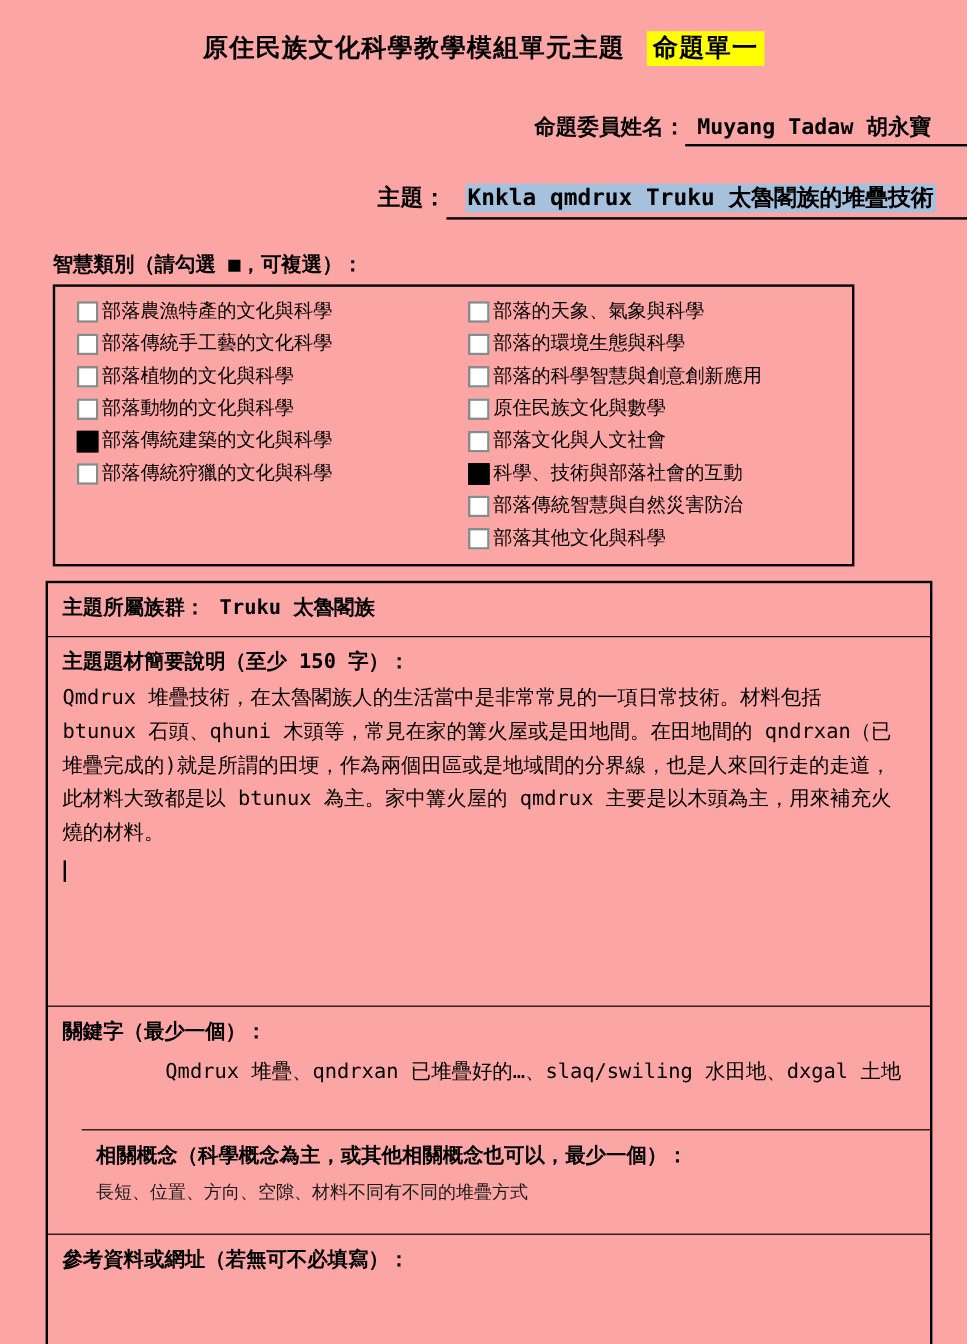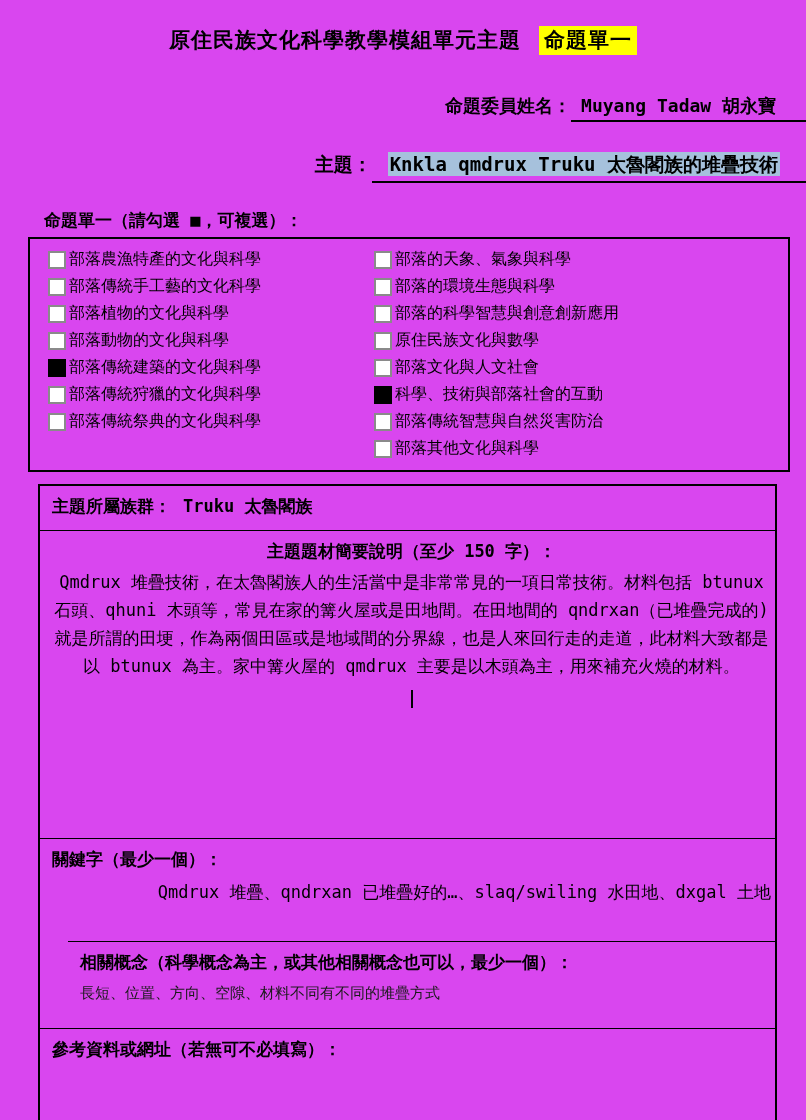--- a/index.html
+++ b/index.html
@@ -1,48 +1,48 @@
 <!DOCTYPE html>
 <html><head>
 <meta charset="utf-8">
 <style>
   html,body{margin:0;padding:0;background:#ffffff;}
   body{font-family:"DejaVu Sans Mono","DejaVu Serif","Liberation Serif",serif;color:#000;}
-  .page{position:relative;width:806px;height:1120px;background:#d946ef;overflow:hidden;}
+  .page{position:relative;width:806px;height:1120px;background:#fca5a5;overflow:hidden;}
 
   
   .title{margin-top:26px;text-align:center;font-size:21px;font-weight:bold;letter-spacing:1px;}
   .title .hl-yellow{margin-left:18px;padding:2px 5px 3px 5px;}
 
   
   .field-line{margin-left:22px;font-size:18px;font-weight:bold;text-align:right;}
   .committee-line{margin-top:40px;}
   .topic-line{margin-top:30px;font-size:19px;}
   .u-line{display:inline-block;border-bottom:2px solid #000;padding:0 30px 2px 10px;}
   .topic-line .u-line{padding:0 26px 3px 16px;}
   .hl-blue{padding:1px 2px;}
 
   
   .wisdom-heading{margin:26px 0 5px 44px;font-size:17px;font-weight:bold;}
-  .wisdom-box{margin-left:28px;width:762px;border:2px solid #000;box-sizing:border-box;
+  .wisdom-box{margin-left:44px;width:668px;border:2px solid #000;box-sizing:border-box;
               padding:7px 0 8px 18px;display:grid;grid-template-columns:326px 1fr;}
   .cb-col{display:flex;flex-direction:column;}
   .cb-item{height:27px;display:flex;align-items:center;font-size:16px;}
   .cb-box{width:14px;height:14px;border:2px solid #8a8a8a;background:#fff;display:inline-block;
           margin-right:3px;flex:0 0 auto;box-sizing:content-box;}
   .cb-box.checked{background:#000;border-color:#000;}
 
   
   .main-table{margin:12px 0 0 38px;width:739px;border:2px solid #000;box-sizing:border-box;}
-  .t-row{box-sizing:border-box;padding:9px 4px 0 12px;}
+  .t-row{box-sizing:border-box;padding:9px 24px 0 12px;}
   .t-row + .t-row{border-top:1px solid #000;}
   .t-label{font-size:17px;font-weight:bold;}
   .row-ethnic{height:44px;}
   .row-ethnic .t-value{margin-left:12px;}
-  .row-explain{height:308px;text-align:center;}
+  .row-explain{height:308px;}
   .para{font-size:17px;line-height:28px;margin-top:5px;font-weight:normal;}
   .row-keywords{height:103px;}
   .row-keywords .t-value{display:block;font-size:17px;margin-top:10px;text-align:right;}
   .row-concepts{height:87px;margin-left:28px;}
   .row-concepts .t-value{display:block;font-size:15px;margin-top:10px;color:#1a1a1a;}
   .row-reference{height:95px;}
   .caret{display:inline-block;width:1.5px;height:18px;background:#000;vertical-align:-3px;margin-left:1px;}
 </style>
 </head>
 <body>
@@ -54,21 +54,21 @@
   </div>
 
   <div class="field-line committee-line">
     <span>命題委員姓名：</span><span class="u-line">Muyang Tadaw 胡永寶</span>
   </div>
 
   <div class="field-line topic-line">
     <span>主題：</span><span class="u-line"><span class="hl-blue" style="background: rgb(166, 193, 220);">Knkla qmdrux Truku 太魯閣族的堆疊技術</span></span>
   </div>
 
-  <div class="wisdom-heading">命題單一（請勾選 ■，可複選）：</div>
+  <div class="wisdom-heading">智慧類別（請勾選 ■，可複選）：</div>
 
   <div class="wisdom-box">
     <div class="cb-col">
         <div class="cb-item">
           <span class="cb-box"></span>
           <span class="cb-label">部落農漁特產的文化與科學</span>
         </div>
         <div class="cb-item">
           <span class="cb-box"></span>
           <span class="cb-label">部落傳統手工藝的文化科學</span>
@@ -81,24 +81,20 @@
           <span class="cb-box"></span>
           <span class="cb-label">部落動物的文化與科學</span>
         </div>
         <div class="cb-item">
           <span class="cb-box checked"></span>
           <span class="cb-label">部落傳統建築的文化與科學</span>
         </div>
         <div class="cb-item">
           <span class="cb-box"></span>
           <span class="cb-label">部落傳統狩獵的文化與科學</span>
-        </div>
-        <div class="cb-item">
-          <span class="cb-box"></span>
-          <span class="cb-label">部落傳統祭典的文化與科學</span>
         </div>
       </div>
     <div class="cb-col">
         <div class="cb-item">
           <span class="cb-box"></span>
           <span class="cb-label">部落的天象、氣象與科學</span>
         </div>
         <div class="cb-item">
           <span class="cb-box"></span>
           <span class="cb-label">部落的環境生態與科學</span>

